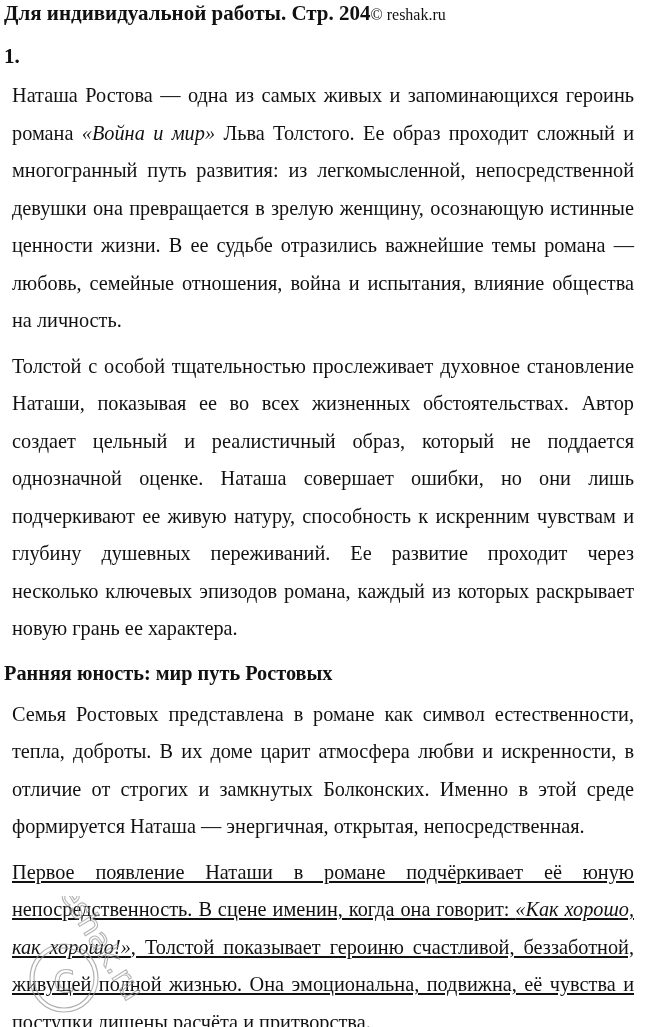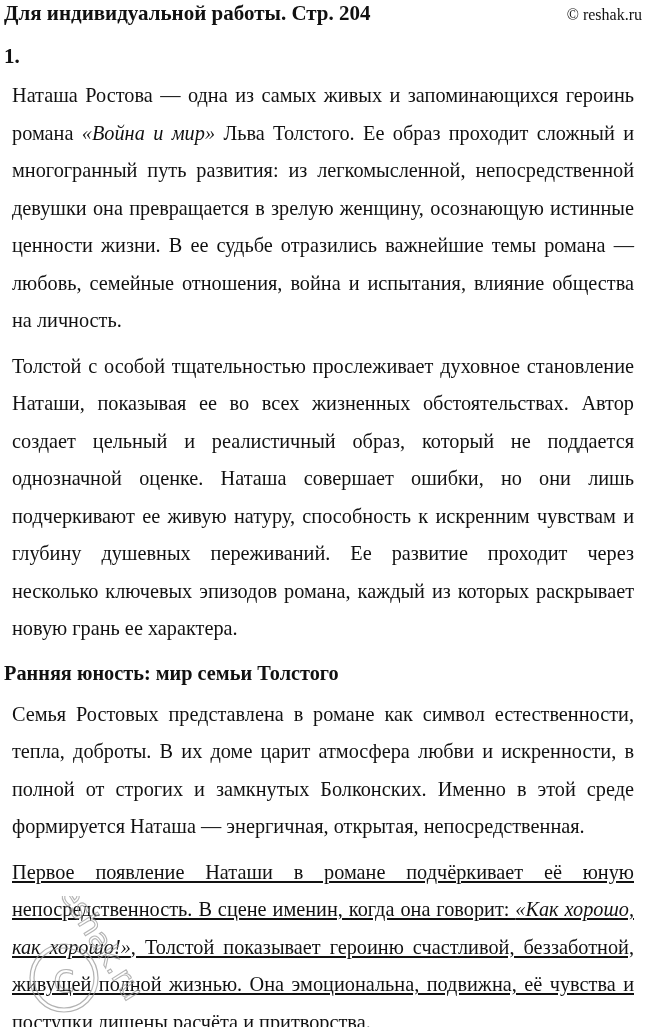--- a/index.html
+++ b/index.html
@@ -16,21 +16,20 @@
       color: #111111;
     }
     .page {
       position: absolute;
       left: 4px;
       top: 0;
       width: 638px;
     }
     .header-row {
       display: flex;
-      justify-content: space-between;
       align-items: baseline;
       height: 26px;
       margin-top: 0px;
     }
     .header-title {
       font-weight: bold;
       font-size: 21px;
       line-height: 26px;
       white-space: nowrap;
     }
@@ -82,23 +81,23 @@
     <span class="header-title">Для индивидуальной работы. Стр. 204</span>
     <span class="header-copy">© reshak.ru</span>
   </div>
 
   <div class="task-number">1.</div>
 
   <p class="para p1"><span>Наташа Ростова — одна из самых живых и запоминающихся героинь романа </span><em>«Война и мир»</em><span> Льва Толстого. Ее образ проходит сложный и многогранный путь развития: из легкомысленной, непосредственной девушки она превращается в зрелую женщину, осознающую истинные ценности жизни. В ее судьбе отразились важнейшие темы романа — любовь, семейные отношения, война и испытания, влияние общества на личность.</span></p>
 
   <p class="para p2">Толстой с особой тщательностью прослеживает духовное становление Наташи, показывая ее во всех жизненных обстоятельствах. Автор создает цельный и реалистичный образ, который не поддается однозначной оценке. Наташа совершает ошибки, но они лишь подчеркивают ее живую натуру, способность к искренним чувствам и глубину душевных переживаний. Ее развитие проходит через несколько ключевых эпизодов романа, каждый из которых раскрывает новую грань ее характера.</p>
 
-  <div class="section-head">Ранняя юность: мир семьи Толстого</div>
+  <div class="section-head">Ранняя юность: мир путь Ростовых</div>
 
-  <p class="para p3">Семья Ростовых представлена в романе как символ естественности, тепла, доброты. В их доме царит атмосфера любви и искренности, в полной от строгих и замкнутых Болконских. Именно в этой среде формируется Наташа — энергичная, открытая, непосредственная.</p>
+  <p class="para p3">Семья Ростовых представлена в романе как символ естественности, тепла, доброты. В их доме царит атмосфера любви и искренности, в отличие от строгих и замкнутых Болконских. Именно в этой среде формируется Наташа — энергичная, открытая, непосредственная.</p>
 
   <p class="para p4"><span>Первое появление Наташи в романе подчёркивает её юную непосредственность. В сцене именин, когда она говорит: </span><em>«Как хорошо, как хорошо!»</em><span>, Толстой показывает героиню счастливой, беззаботной, живущей полной жизнью. Она эмоциональна, подвижна, её чувства и поступки лишены расчёта и притворства.</span></p>
 
 </div>
 
 <svg class="watermark" viewBox="0 0 140 140" xmlns="http://www.w3.org/2000/svg">
   <g fill="none" stroke="#9a9a9a" stroke-width="1.2" opacity="0.75">
     <circle cx="42" cy="82" r="34"></circle>
     <circle cx="42" cy="82" r="30"></circle>
   </g>

